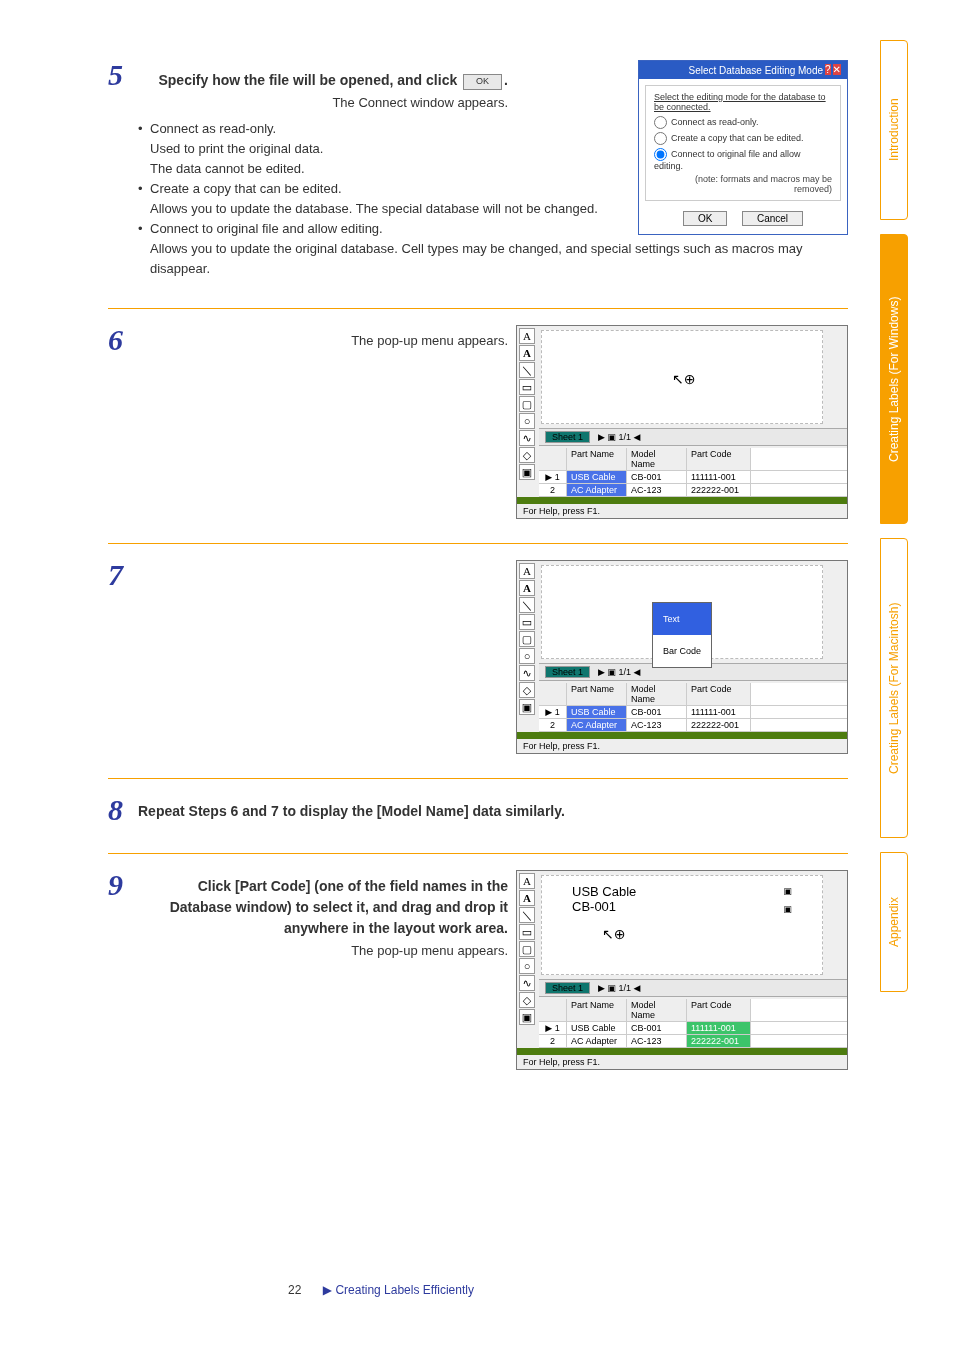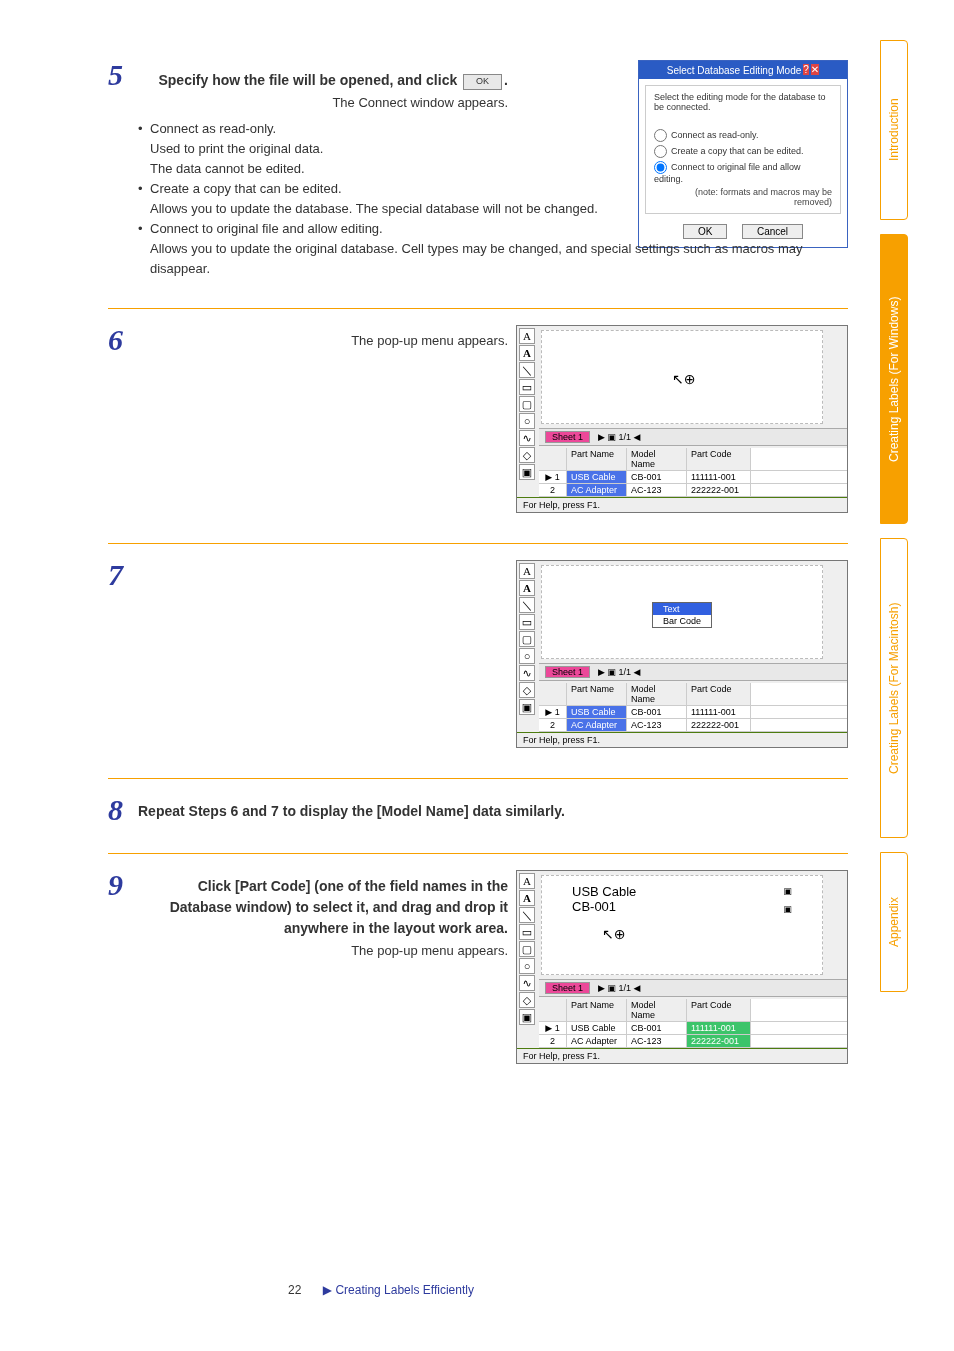--- a/index.html
+++ b/index.html
@@ -21,51 +21,51 @@
   .step-head { font-weight: bold; font-size: 14px; line-height: 1.5; }
   .step-head .ok-btn { display: inline-block; border: 1px solid #888; background: #e8e8e8; font-size: 9px; font-weight: normal; padding: 0px 12px; vertical-align: 1px; margin: 0 2px;}
   .step-body p { line-height: 1.5; margin-top: 2px;}
   ul.sub { list-style: none; margin-top: 6px;}
   ul.sub > li { padding-left: 12px; position: relative; line-height: 1.55;}
   ul.sub > li::before { content: "•"; position: absolute; left: 0; top: 0;}
   .step-wrap { position: relative; margin-bottom: 18px;}
   .side-img { position: absolute; right: 0; top: 0; }
   .shot-big { width:332px; }
   .dialog { width: 210px; background: #fff; border: 1px solid #3a63c0; font-size: 9px; }
-  .dialog-title { background: #2a5bc4; color: #fff; padding: 3px 6px; font-size: 10px; display:flex; justify-content:center; align-items:center;}
+  .dialog-title { background: #2a5bc4; color: #fff; padding: 3px 6px; font-size: 10px; display:flex; justify-content:flex-end; align-items:center;}
   .dialog-title .wbtn { background:#d44; color:#fff; width:14px; height:12px; text-align:center; line-height:12px; margin-left:2px;}
   .dialog-body { border:1px solid #ccc; margin:6px; padding:6px 8px;}
   .dialog-body label { display:block; margin:3px 0;}
   .dialog-body input[type=radio] { vertical-align: middle; margin-right: 4px;}
   .dialog-note { margin-left: 18px; color:#444;text-align:right;}
   .dialog-btns { text-align:center; padding:4px 0 8px;}
   .dialog-btns button { border:1px solid #888; background:#eee; font-size:10px; padding:1px 14px; margin:0 6px;}
 
   .rule { border: 0; border-top: 1.5px solid #f7a000; margin: 8px 0 16px; }
 
   .editor { width: 332px; background:#efefef; border:1px solid #777; font-size:9px; color:#000; position: relative;}
   .editor .canvas-area { height:94px; background:#fff; margin:4px 24px 4px 24px; position:relative; border:1px dashed #bbb;}
   .editor .canvas-area.tall { height:100px;}
   .editor .left-tools { position:absolute; left:2px; top:2px; width:18px; display:flex; flex-direction:column; gap:1px;}
   .editor .left-tools span { width:16px; height:16px; border:1px solid #999; background:#fff; text-align:center; line-height:14px; font-family:serif; font-size:11px;}
   .editor .sheet-bar { background:#e8e8e8; border-top:1px solid #aaa; border-bottom:1px solid #aaa; padding:2px 6px; margin-left:22px; display:flex; align-items:center; gap:8px;}
-  .editor .sheet-bar .sheetname{ background:#ec4899; border:1px solid #999; padding:0 6px;}
+  .editor .sheet-bar .sheetname{ background:#0f766e; border:1px solid #999; padding:0 6px;}
   .editor .db { margin-left:22px; background:#fff; margin-top:2px;}
   .editor .db-row { display:flex; border-bottom:1px solid #ccc;}
   .editor .db-cell { border-right:1px solid #ccc; padding:1px 4px; font-size:9px;}
   .editor .db-head .db-cell { background:#eee;}
   .editor .db-cell.c0 { width:28px; text-align:center;}
   .editor .db-cell.c1 { width:60px;}
   .editor .db-cell.c2 { width:60px;}
   .editor .db-cell.c3 { width:64px;}
   .editor .hl-blue { background:#4a72e8; color:#fff;}
   .editor .hl-green { background:#3cc46a; color:#fff;}
-  .editor .status { border-top:1px solid #4d7c0f; padding:2px 6px; background:#eee;}
+  .editor .status { border-top:7px solid #4d7c0f; padding:2px 6px; background:#eee;}
   .menu-pop { position:absolute; background:#fff; border:1px solid #666; right:110px; top:36px; font-size:9px;}
-  .menu-pop div { padding:1px 10px;}
+  .menu-pop div { padding:11px 10px;}
   .menu-pop .hl { background:#3160e0; color:#fff;}
   .cursor { position:absolute; font-size:14px;}
   .icon-bulb { color:#f7a000; font-weight:bold; margin-right:10px; font-size:16px; float:left;}
 
   .footer { position:absolute; bottom:54px; left:0; width:762px; text-align:center; font-size:12px; color:#2e3b9e;}
   .footer .pg { color:#333; margin-right:18px;}
   .footer .tri { color:#2e3b9e;}
 </style>
 </head>
 <body>
@@ -80,21 +80,21 @@
 <div class="content">
 
   <div class="step-wrap">
     <div class="side-img">
       <div class="dialog">
         <div class="dialog-title">
           <span>Select Database Editing Mode</span>
           <span><span class="wbtn">?</span><span class="wbtn">✕</span></span>
         </div>
         <div class="dialog-body">
-          <div style="margin-bottom:17px;">Select the editing mode for the database to be connected.</div>
+          <div style="margin-bottom:4px;text-decoration:underline;">Select the editing mode for the database to be connected.</div>
           <label><input type="radio" style=""><span>Connect as read-only.</span></label>
           <label><input type="radio" style=""><span>Create a copy that can be edited.</span></label>
           <label><input type="radio" checked="" style=""><span>Connect to original file and allow editing.</span></label>
           <div class="dialog-note">(note: formats and macros may be removed)</div>
         </div>
         <div class="dialog-btns">
           <button>OK</button>
           <button>Cancel</button>
         </div>
       </div>

